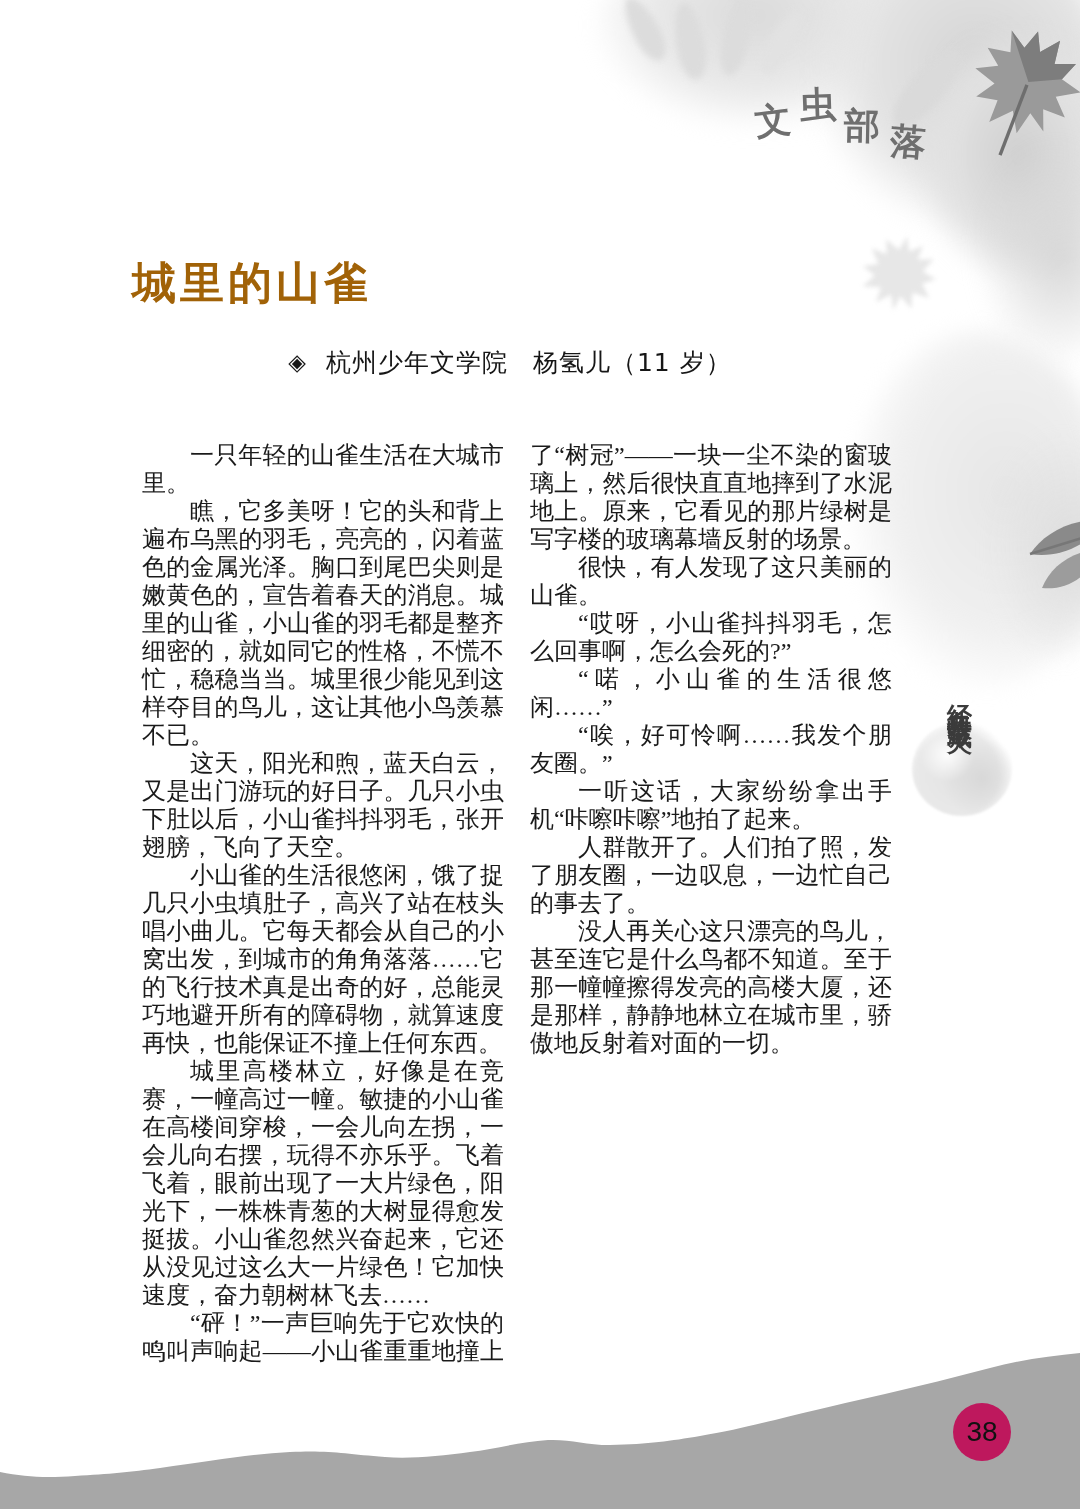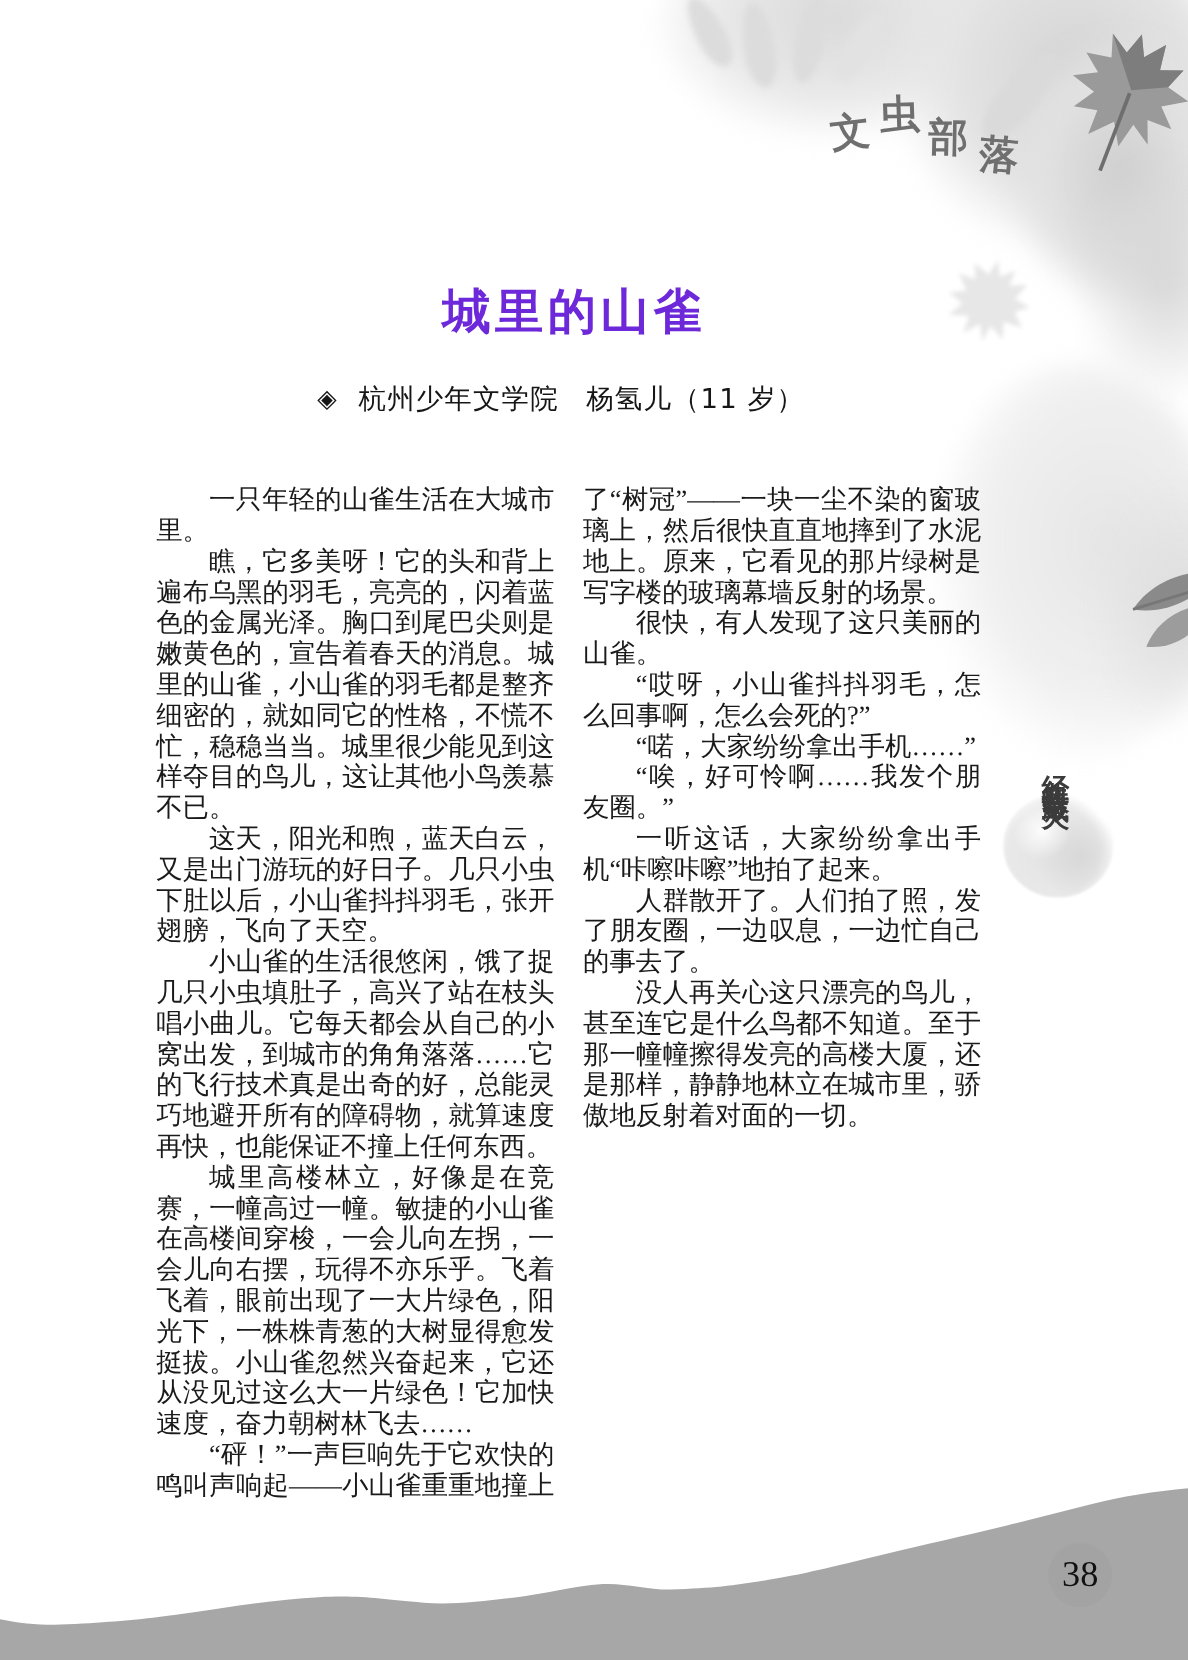--- a/index.html
+++ b/index.html
@@ -22,23 +22,23 @@
   .brand-char{
     position:absolute;font-family:"DejaVu Sans","Liberation Sans",sans-serif;
     font-weight:700;font-size:36px;color:#6f6f6f;line-height:1;
   }
   .bc0{left:755px;top:103px;transform:rotate(-7deg);}
   .bc1{left:800px;top:87px;transform:rotate(-2deg);}
   .bc2{left:844px;top:108px;transform:rotate(1deg);}
   .bc3{left:890px;top:124px;transform:rotate(5deg);}
   
   .title{
-    position:absolute;left:152px;top:254px;width:740px;text-align:center;
+    position:absolute;left:132px;top:254px;width:740px;text-align:left;
     font-family:"DejaVu Sans","Liberation Sans",sans-serif;
-    font-weight:700;font-size:44px;letter-spacing:4px;color:#6d28d9;
+    font-weight:700;font-size:44px;letter-spacing:4px;color:#a16207;
   }
   .byline{
     position:absolute;left:140px;top:346px;width:740px;text-align:center;
     font-family:"DejaVu Sans","Liberation Sans",sans-serif;
     font-size:25px;color:#161616;letter-spacing:1px;
   }
   .byline .diamond{font-size:23px;margin-right:10px;position:relative;top:-1px;}
   .byline .author{margin-left:16px;}
   
   .body-text{
@@ -60,22 +60,22 @@
   .side-label{
     position:absolute;left:943px;top:684px;height:170px;
     writing-mode:vertical-rl;text-orientation:upright;
     font-family:"DejaVu Sans","Liberation Sans",sans-serif;
     font-size:25px;letter-spacing:6px;font-weight:600;color:#3b3b3b;
   }
   
   .wave{position:absolute;left:0;bottom:0;width:1080px;height:165px;}
   .page-num{
     position:absolute;left:953px;top:1403px;width:58px;height:58px;border-radius:50%;
-    background:#a3a3a3;display:flex;align-items:center;justify-content:center;
-    font-family:Liberation Serif, serif;font-size:33px;color:#111;
+    background:#be185d;display:flex;align-items:center;justify-content:center;
+    font-family:Liberation Sans, sans-serif;font-size:28px;color:#111;
   }
 </style>
 </head>
 <body>
 
 <div class="page">
 
   <div class="decor">
     <div class="blob b1"></div>
     <div class="blob b2"></div>
@@ -123,21 +123,21 @@
 
   <div class="body-text">
       <p>一只年轻的山雀生活在大城市里。</p>
       <p>瞧，它多美呀！它的头和背上遍布乌黑的羽毛，亮亮的，闪着蓝色的金属光泽。胸口到尾巴尖则是嫩黄色的，宣告着春天的消息。城里的山雀，小山雀的羽毛都是整齐细密的，就如同它的性格，不慌不忙，稳稳当当。城里很少能见到这样夺目的鸟儿，这让其他小鸟羡慕不已。</p>
       <p>这天，阳光和煦，蓝天白云，又是出门游玩的好日子。几只小虫下肚以后，小山雀抖抖羽毛，张开翅膀，飞向了天空。</p>
       <p>小山雀的生活很悠闲，饿了捉几只小虫填肚子，高兴了站在枝头唱小曲儿。它每天都会从自己的小窝出发，到城市的角角落落……它的飞行技术真是出奇的好，总能灵巧地避开所有的障碍物，就算速度再快，也能保证不撞上任何东西。</p>
       <p>城里高楼林立，好像是在竞赛，一幢高过一幢。敏捷的小山雀在高楼间穿梭，一会儿向左拐，一会儿向右摆，玩得不亦乐乎。飞着飞着，眼前出现了一大片绿色，阳光下，一株株青葱的大树显得愈发挺拔。小山雀忽然兴奋起来，它还从没见过这么大一片绿色！它加快速度，奋力朝树林飞去……</p>
       <p>“砰！”一声巨响先于它欢快的鸣叫声响起——小山雀重重地撞上了“树冠”——一块一尘不染的窗玻璃上，然后很快直直地摔到了水泥地上。原来，它看见的那片绿树是写字楼的玻璃幕墙反射的场景。</p>
       <p>很快，有人发现了这只美丽的山雀。</p>
       <p>“哎呀，小山雀抖抖羽毛，怎么回事啊，怎么会死的?”</p>
-      <p>“喏，大家纷纷拿出手机……”</p>
+      <p>“喏，小山雀的生活很悠闲……”</p>
       <p>“唉，好可怜啊……我发个朋友圈。”</p>
       <p>一听这话，大家纷纷拿出手机“咔嚓咔嚓”地拍了起来。</p>
       <p>人群散开了。人们拍了照，发了朋友圈，一边叹息，一边忙自己的事去了。</p>
       <p>没人再关心这只漂亮的鸟儿，甚至连它是什么鸟都不知道。至于那一幢幢擦得发亮的高楼大厦，还是那样，静静地林立在城市里，骄傲地反射着对面的一切。</p>
     </div>
 
   <div class="side-circle"></div>
   <div class="side-label">经典收藏夹</div>
 
   <svg class="wave" viewBox="0 0 1080 165" preserveAspectRatio="none">

